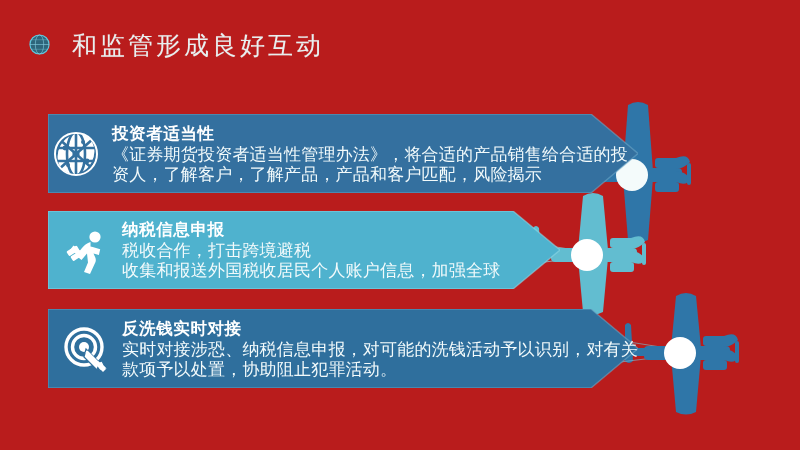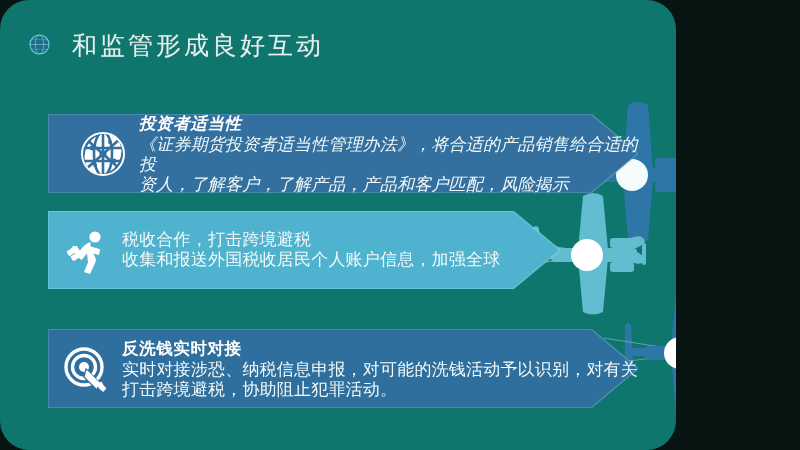--- a/index.html
+++ b/index.html
@@ -4,24 +4,23 @@
 <style>
   * { margin:0; padding:0; box-sizing:border-box; }
   html,body { width:800px; height:450px; }
   body {
     background:#071412;
     font-family:"Liberation Sans","DejaVu Sans",sans-serif;
     overflow:hidden;
     position:relative;
   }
   #slide {
-    position:absolute; left:0; top:0; width:676px; height:450px;
-    background:#0f766e;
+    position:absolute; left:0; top:0; width:800px; height:450px;
+    background:#b91c1c;
     overflow:hidden;
-    border-radius:29px;
   }
 
   
   #title-row {
     position:absolute; left:0; top:12px; width:800px; height:44px;
   }
   #title-icon {
     position:absolute; left:29px; top:22px;
     width:21px; height:21px;
   }
@@ -57,25 +56,25 @@
     letter-spacing:.6px; line-height:20px;
     margin-bottom:2px;
   }
   .banner-body {
     font-size:17px; color:#f2fafb; line-height:20px;
     letter-spacing:.2px; font-weight:400;
   }
 
   
   #banner-1 { left:48px; top:114px; width:590px; height:79px; }
-  #banner-1 .banner-inner { padding-left:31px;font-style:italic; }
+  #banner-1 .banner-inner { padding-left:4px; }
   
   #banner-2 { left:48px; top:211px; width:512px; height:78px; }
   
-  #banner-3 { left:48px; top:309px; width:590px; height:79px;margin-top:20px; }
+  #banner-3 { left:48px; top:309px; width:590px; height:79px; }
 </style>
 </head>
 <body>
 
 <div id="slide">
 
   <svg id="planes" viewBox="0 0 800 450" preserveAspectRatio="none">
 
     <g>
 
@@ -213,20 +212,21 @@
         <g fill="#ffffff">
           <circle cx="33" cy="11" r="5.6"></circle>
           <path d="M28.5,16 q-5,1.5 -8.5,6 l-6,7.5 5.5,4.5 5.5,-6.5 1,9 -4,9.5 6,2 5.5,-12 q0.8,-2.5 -0.4,-5 l-1.6,-3.4 5.4,1.4 1.3,-5.8 -7.5,-2.2 q-1.2,-0.4 -2.2,-0.5 z"></path>
           <path d="M19.5,21.5 l-4.5,3 -7,-4.5 3.5,-4.5 z" transform="translate(0,4)"></path>
           <rect x="5" y="22" width="12" height="5.5" rx="1.2" transform="rotate(-32 11 25)"></rect>
           <rect x="9" y="27" width="12" height="5.5" rx="1.2" transform="rotate(-32 15 30)"></rect>
           <path d="M26,31 l-8,11 6.5,3 6,-11 z" opacity="0"></path>
         </g>
       </svg>
       <div class="banner-texts">
+        <div class="banner-title">纳税信息申报</div>
         <div class="banner-body">税收合作，打击跨境避税</div>
         <div class="banner-body">收集和报送外国税收居民个人账户信息，加强全球</div>
       </div>
     </div>
   </div>
 
   <div class="banner" id="banner-3">
     <svg class="banner-bg" viewBox="0 0 590 79" preserveAspectRatio="none">
       <polygon points="0,0 543,0 590,39.5 543,79 0,79" fill="#2f6f9d"></polygon>
       <polygon points="0,0 543,0 590,39.5 543,79 0,79" fill="none" stroke="#6fa9c8" stroke-width="1.4" opacity="0.55"></polygon>
@@ -238,18 +238,18 @@
           <circle cx="22" cy="22" r="11.5"></circle>
         </g>
         <circle cx="22" cy="22" r="5" fill="#ffffff"></circle>
         <path d="M24,24 l13,13 3,-1 2,4 4,4 -6,0 -2,2 -2,-4 -1,3 -13,-13 z" fill="#ffffff" stroke="#2f6f9d" stroke-width="1.2"></path>
         <path d="M25.5,25.5 l12,12 5,5 -2,2 -5,-5 -12,-12 z" fill="#ffffff"></path>
         <path d="M36,36 l8,8 -3,3 -8,-8 z" fill="#ffffff"></path>
       </svg>
       <div class="banner-texts">
         <div class="banner-title">反洗钱实时对接</div>
         <div class="banner-body">实时对接涉恐、纳税信息申报，对可能的洗钱活动予以识别，对有关</div>
-        <div class="banner-body">打击跨境避税，协助阻止犯罪活动。</div>
+        <div class="banner-body">款项予以处置，协助阻止犯罪活动。</div>
       </div>
     </div>
   </div>
 
 </div>
 
 </body></html>

